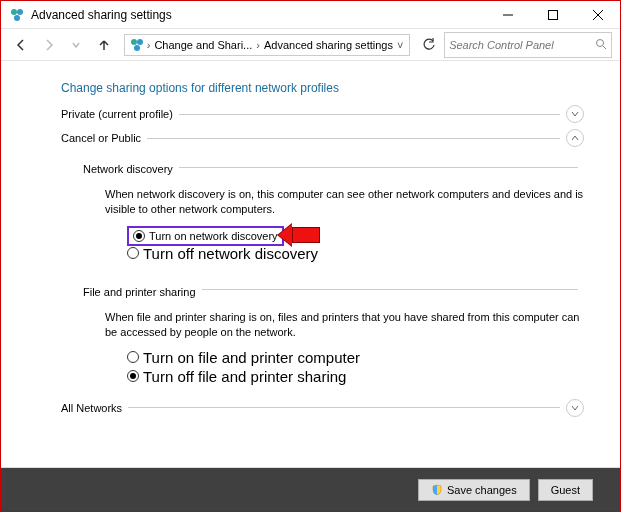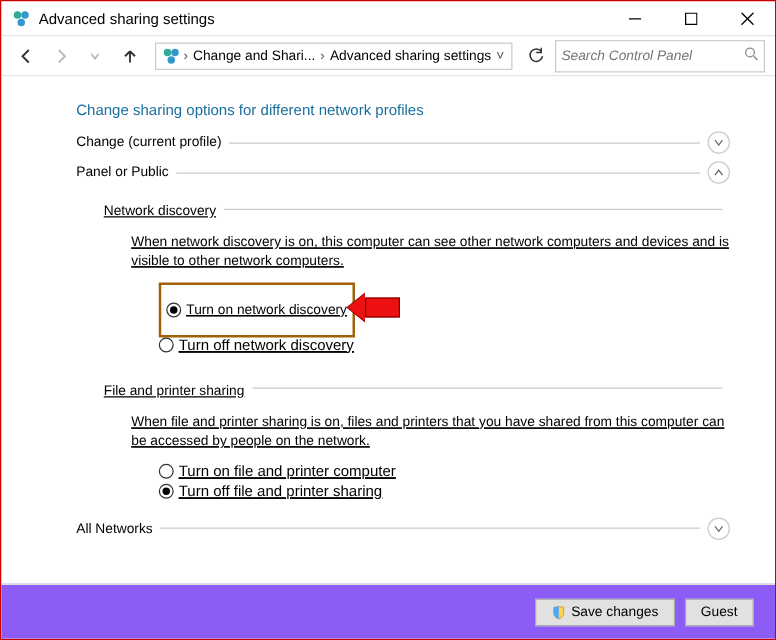--- a/index.html
+++ b/index.html
@@ -20,33 +20,33 @@
   .search { border: 1px solid #ccc; height: 22px; width: 170px; display: flex; align-items: center; padding: 12px 4px; color: #777; }
   .search input { border: none; outline: none; flex: 1; font-size: 11px; color: #555; font-style: italic; }
   .search-icon { color: #888; }
   .content { padding: 20px 36px 10px 60px; overflow: auto; height: 400px; }
   h1 { color: #1b6f9e; font-weight: 400; font-size: 12px; margin-bottom: 10px; }
   .desc { font-size: 11px; color: #000; line-height: 1.4; margin-bottom: 16px; }
   .section-row { display: flex; align-items: center; margin: 6px 0; }
   .section-row .label { font-size: 11px; }
   .section-row .line { flex: 1; border-top: 1px solid #ccc; margin: 0 6px; }
   .chev { width: 18px; height: 18px; border: 1px solid #ccc; border-radius: 50%; display:flex; align-items:center; justify-content:center; color:#666; font-size:10px; }
-  .sub { margin-left: 22px; text-decoration: underline; }
+  .sub { margin-left: 22px; }
   .subhead { font-size: 11px; margin: 10px 0 6px; }
   .subdesc { font-size: 11px; line-height: 1.4; margin-bottom: 8px; }
-  .radio-row { display: flex; align-items: center; gap: 4px; margin: 2px 0; font-size: 12px; }
+  .radio-row { display: flex; align-items: center; gap: 4px; margin: 2px 0; font-size: 15px; }
   .radio { width: 12px; height: 12px; border: 1px solid #333; border-radius: 50%; display:flex; align-items:center; justify-content:center; }
   .radio .dot { width: 6px; height: 6px; background:#000; border-radius:50%; }
-  .highlight-box { border: 2px solid #a16207; padding: 14px 4px; display:inline-flex; align-items:flex-end; gap:4px; }
+  .highlight-box { border: 2px solid #6d28d9; padding: 2px 4px; display:inline-flex; align-items:flex-end; gap:4px; }
   .arrow-callout { position: relative; display:inline-block; margin-left: 8px; }
   .arrow-body { width: 28px; height: 16px; background: #e11; display:inline-block; position:relative; border:1px solid #800; }
   .arrow-head { width:0; height:0; border-top:11px solid transparent; border-bottom:11px solid transparent; border-right:14px solid #e11; position:absolute; left:-14px; top:-3px; }
   .arrow-head-b { width:0; height:0; border-top:12px solid transparent; border-bottom:12px solid transparent; border-right:15px solid #800; position:absolute; left:-15px; top:-4px; }
   .radio-stack { position: relative; }
-  .footer { position: absolute; bottom: 0; left: 0; right: 0; height: 44px; background: #8b5cf6; border-top: 1px solid #ddd; display:flex; align-items:center; justify-content:flex-end; padding: 0 17px; gap: 8px; }
+  .footer { position: absolute; bottom: 0; left: 0; right: 0; height: 44px; background: #404040; border-top: 1px solid #ddd; display:flex; align-items:center; justify-content:flex-end; padding: 0 27px; gap: 8px; }
   .btn { border: 1px solid #adadad; background: #e1e1e1; padding: 4px 12px; font-size: 11px; display:flex; align-items:center; gap:4px; }
   .shield { width:12px; height:12px; }
 </style>
 </head>
 <body>
 
 <div class="titlebar">
   <span class="crumb-icon">
     <svg viewBox="0 0 16 16">
         <circle cx="5" cy="5" r="3" fill="#3a9"></circle>
@@ -122,31 +122,31 @@
           <circle cx="5" cy="5" r="3.5" fill="none" stroke="#888"></circle>
           <line x1="8" y1="8" x2="11" y2="11" stroke="#888"></line>
         </svg></span>
   </div>
 </div>
 
 <div class="content">
   <h1>Change sharing options for different network profiles</h1>
 
   <div class="section-row">
-    <span class="label">Change (current profile)</span>
+    <span class="label">Private (current profile)</span>
     <span class="line"></span>
     <span class="chev">
         <svg width="10" height="10" viewBox="0 0 10 10">
           <path d="M2 3 L5 7 L8 3" fill="none" stroke="#666"></path>
         </svg>
       </span>
   </div>
 
   <div class="section-row">
-    <span class="label">Panel or Public</span>
+    <span class="label">Cancel or Public</span>
     <span class="line"></span>
     <span class="chev">
         <svg width="10" height="10" viewBox="0 0 10 10">
           <path d="M2 7 L5 3 L8 7" fill="none" stroke="#666"></path>
         </svg>
       </span>
   </div>
 
   <div class="sub">
     <div class="section-row">

